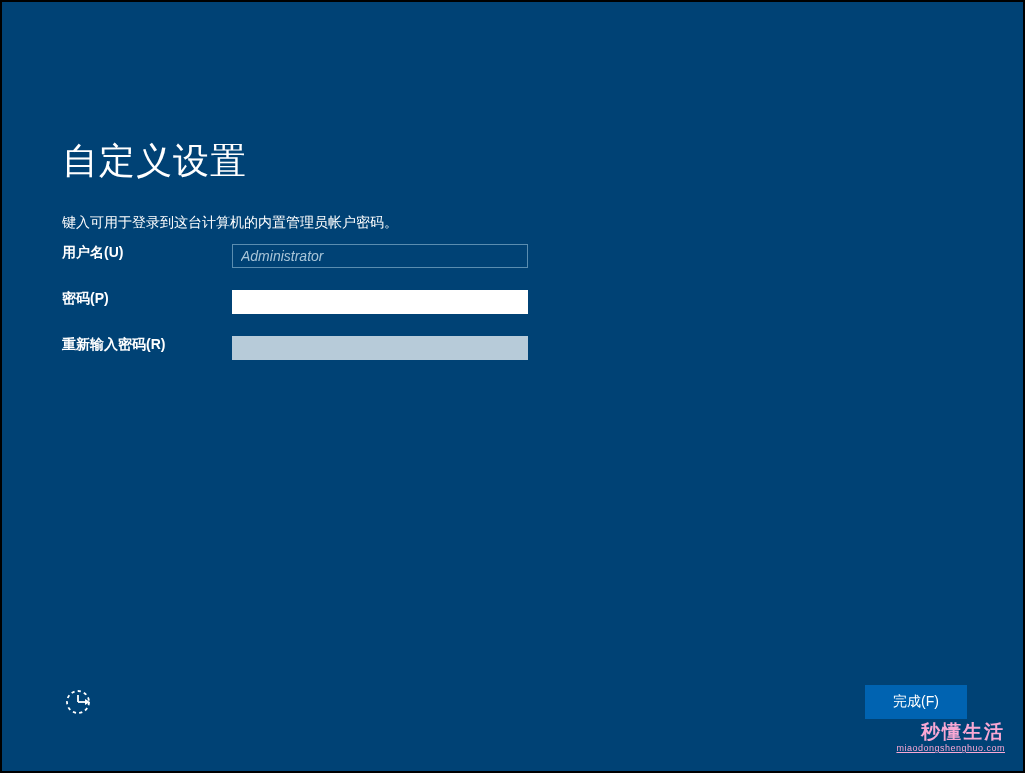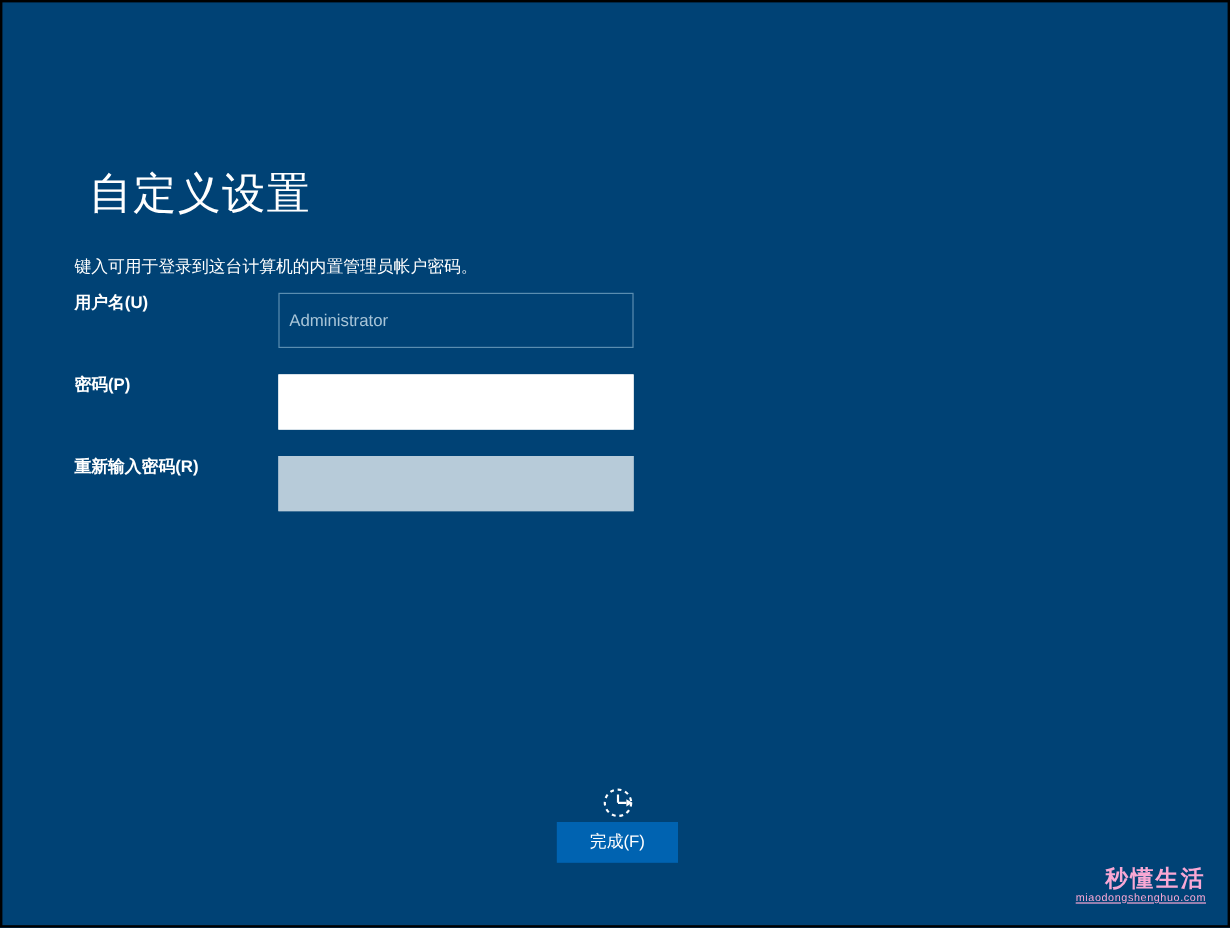--- a/index.html
+++ b/index.html
@@ -28,44 +28,44 @@
       position: absolute;
       top: 135px;
       left: 60px;
       right: 60px;
     }
     .title {
       font-size: 36px;
       font-weight: 300;
       margin-bottom: 28px;
       letter-spacing: 1px;
-      margin-left: 12px;
     }
     .description {
       font-size: 14px;
       margin-bottom: 12px;
     }
     .form-row {
       display: flex;
       align-items: flex-start;
       margin-bottom: 22px;
     }
     .form-label {
       width: 170px;
       font-size: 14px;
       font-weight: bold;
     }
     .input-box {
       width: 296px;
-      height: 46px;
+      height: 24px;
       font-size: 14px;
       padding: 4px 8px;
       border: none;
       outline: none;
       font-family: inherit;
+      font-style: italic;
     }
     .input-readonly {
       background: transparent;
       border: 1px solid #5a8db0;
       color: #a8c5d8;
     }
     .input-active {
       background: #ffffff;
       color: #000;
       border: 1px solid #ffffff;
@@ -75,21 +75,20 @@
       border: 1px solid #b7cbd9;
     }
     .bottom-bar {
       position: absolute;
       bottom: 52px;
       left: 60px;
       right: 56px;
       display: flex;
       justify-content: space-between;
       align-items: center;
-      flex-direction: column;
     }
     .ease-icon {
       width: 32px;
       height: 32px;
       display: flex;
       align-items: center;
       justify-content: center;
       cursor: pointer;
     }
     .finish-button {

